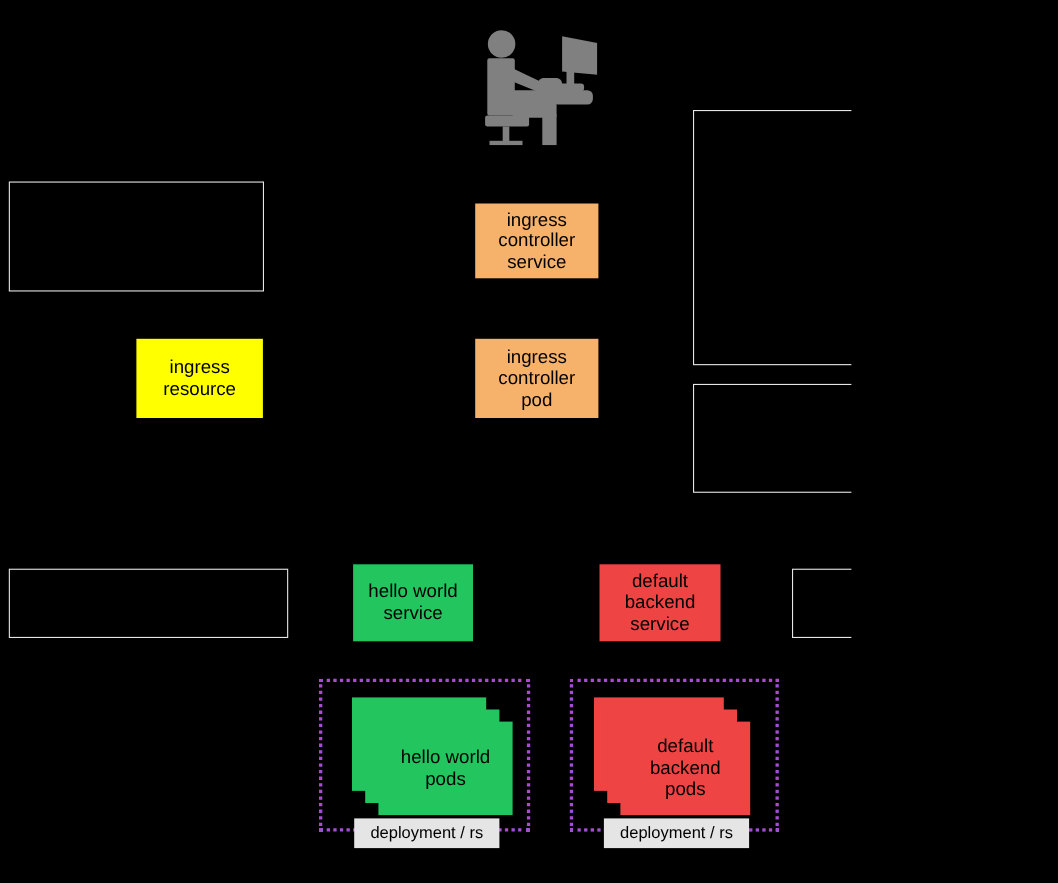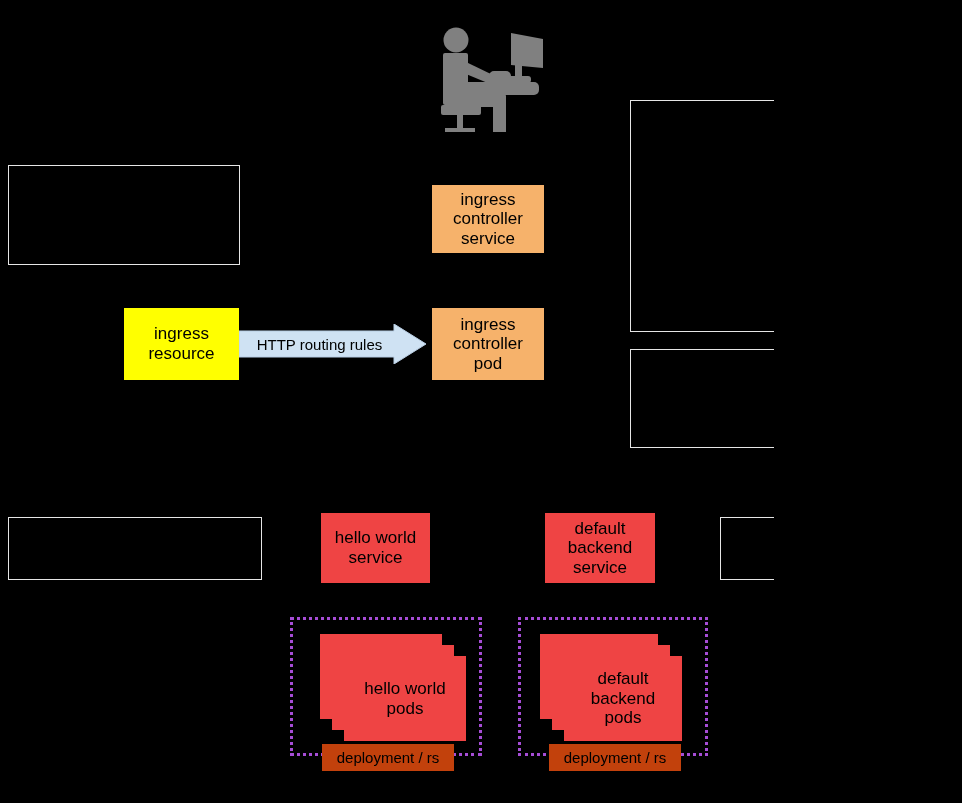--- a/index.html
+++ b/index.html
@@ -37,21 +37,21 @@
   .outline-box {
     position: absolute;
     box-sizing: border-box;
     background: #000000;
     border: 1.5px solid #e6e6e6;
   }
 
   
   .box-orange { background: #f6b26b; }
   .box-yellow { background: #ffff00; }
-  .box-green  { background: #ef4444; }
+  .box-green  { background: #22c55e; }
   .box-blue   { background: #ef4444; }
 
   
   .block-arrow {
     position: absolute;
     display: flex;
     align-items: center;
     justify-content: center;
   }
   .block-arrow svg {
@@ -91,21 +91,21 @@
     line-height: 1.15;
     color: #000000;
     font-size: 17px;
     white-space: pre-line;
   }
 
   
   .deploy-label {
     position: absolute;
     box-sizing: border-box;
-    background: #c2410c;
+    background: #e5e5e5;
     color: #000000;
     font-size: 15px;
     display: flex;
     align-items: center;
     justify-content: center;
     white-space: nowrap;
   }
 
   
   .user-icon {
@@ -160,26 +160,20 @@
 
   <div class="outline-box" style="left:720px; top:517px; width:233px; height:63px;"></div>
 
   <div class="node box-orange" style="left:432px; top:185px; width:112px; height:68px;">ingress
 controller
 service</div>
 
   <div class="node box-yellow" style="left:124px; top:308px; width:115px; height:72px;">ingress
 resource</div>
 
-  <div class="block-arrow" style="left:239px; top:324px; width:187px; height:40px;">
-    <svg width="187" height="40" viewBox="0 0 187 40" xmlns="http://www.w3.org/2000/svg">
-      <path d="M0 7 L155 7 L155 0 L187 20 L155 40 L155 33 L0 33 Z" fill="#cfe2f3" stroke="#b8cee4" stroke-width="1"></path>
-    </svg>
-    <span class="arrow-label">HTTP routing rules</span>
-  </div>
 
   <div class="node box-orange" style="left:432px; top:308px; width:112px; height:72px;">ingress
 controller
 pod</div>
 
   <div class="node box-green" style="left:321px; top:513px; width:109px; height:70px;">hello world
 service</div>
 
   <div class="node box-blue" style="left:545px; top:513px; width:110px; height:70px;">default
 backend

